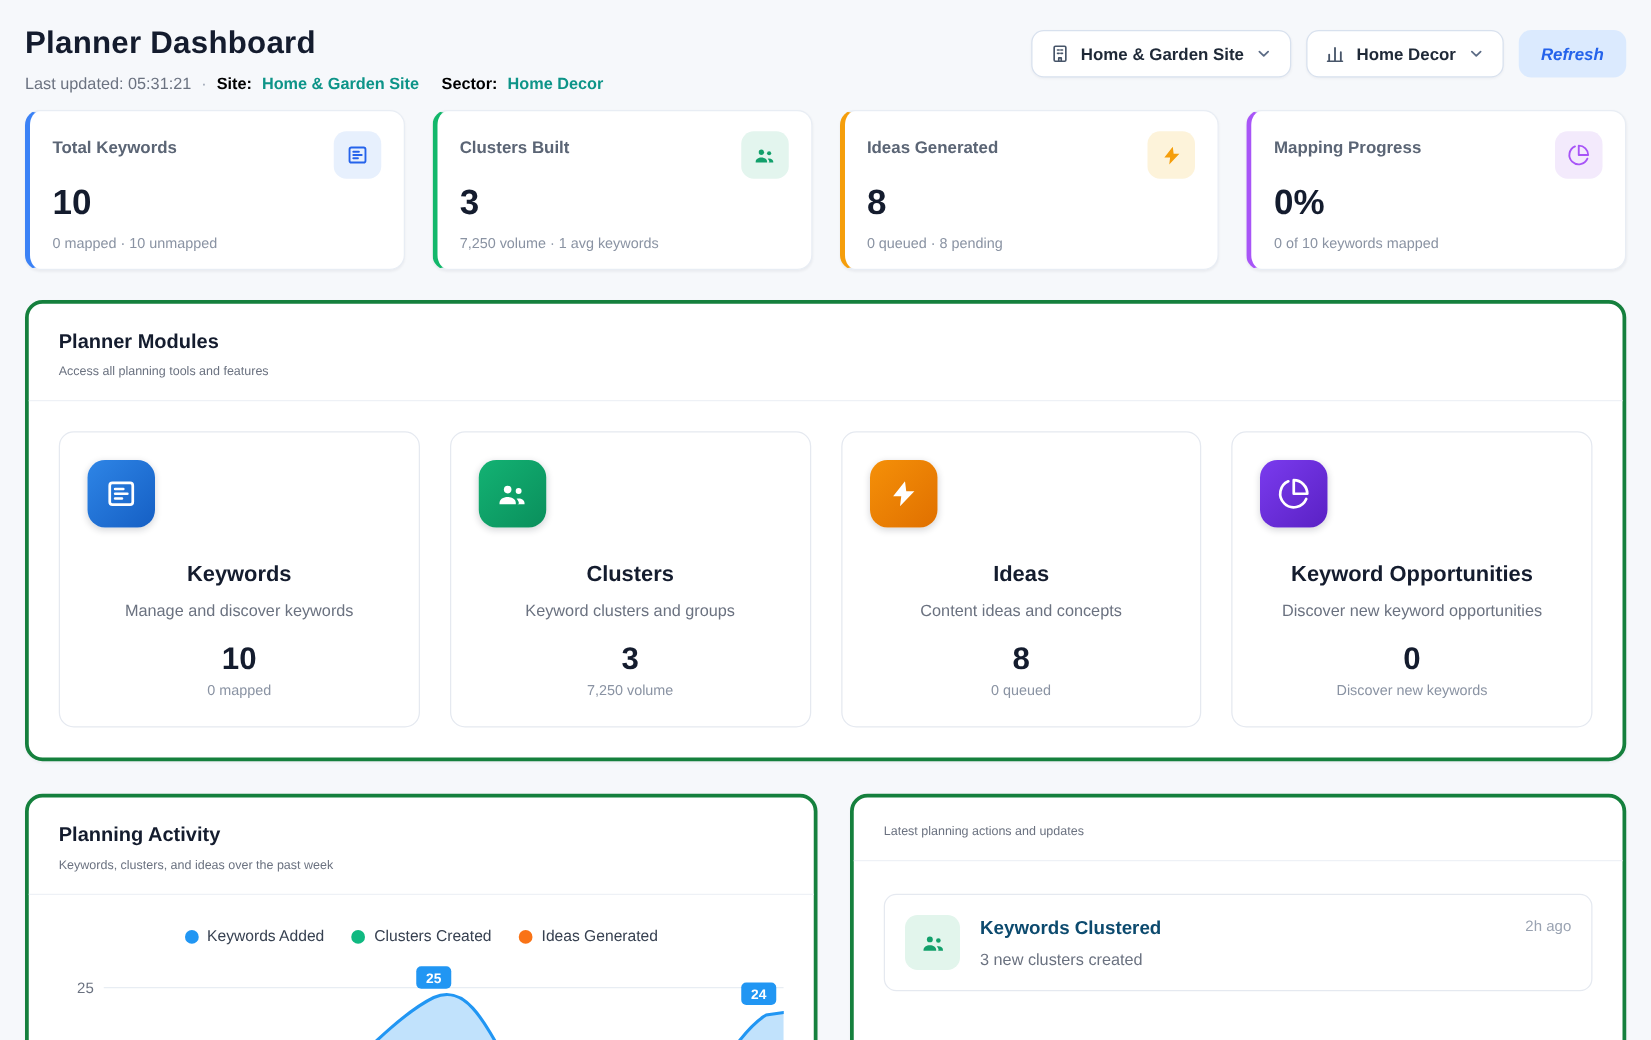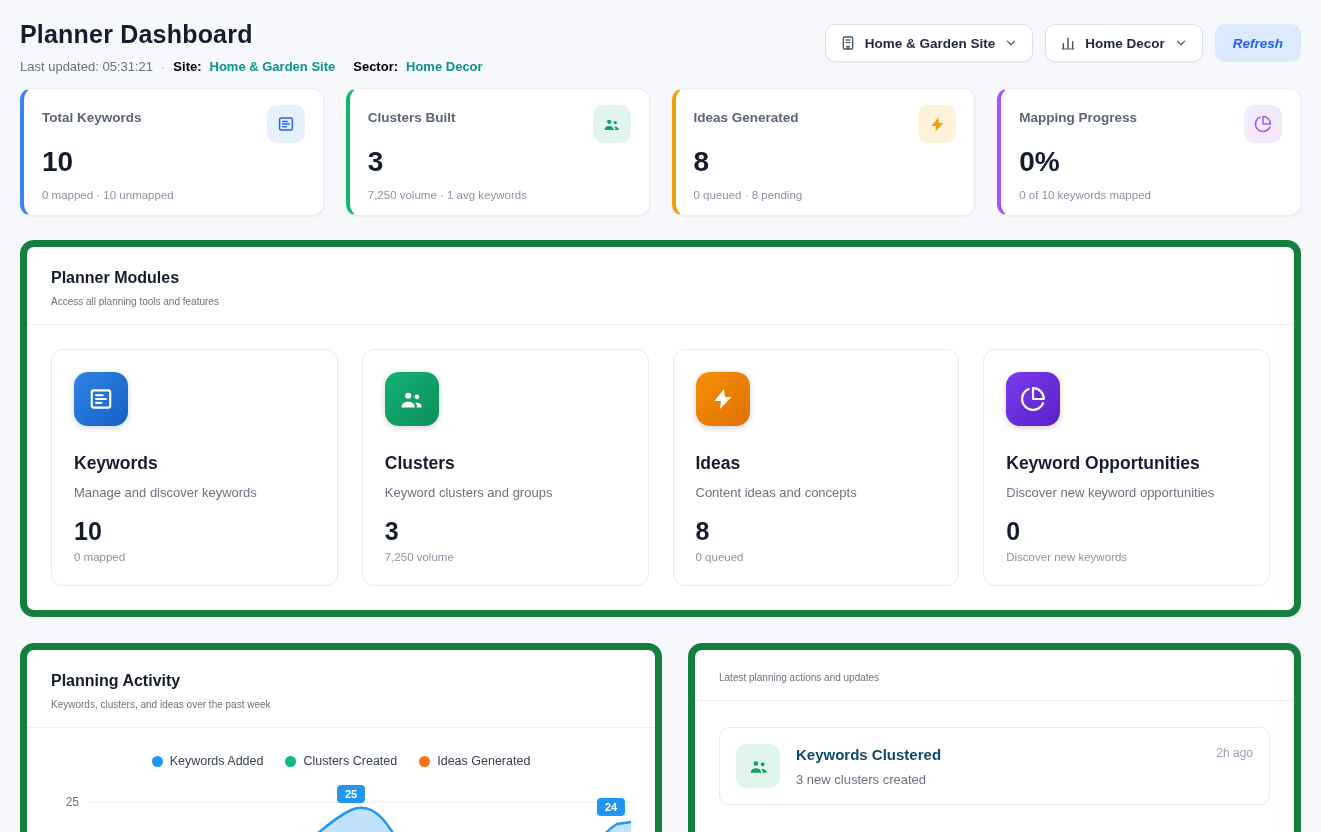--- a/index.html
+++ b/index.html
@@ -52,30 +52,30 @@
   .stat-icon { width: 38px; height: 38px; border-radius: 10px; display: flex; align-items: center; justify-content: center; }
   .ico-blue   { background: #e7f0fd; color: #2563eb; }
   .ico-green  { background: #e3f5ee; color: #12a06b; }
   .ico-yellow { background: #fdf3da; color: #f59e0b; }
   .ico-purple { background: #f3eafc; color: #a855f7; }
   .stat-value { font-size: 28px; font-weight: 800; color: #141c2e; margin-top: 3px; }
   .stat-detail { font-size: 11.5px; color: #8a93a3; margin-top: 11px; }
 
   
   .panel {
-    background: #fff; border: 7px solid #15803d; border-radius: 14px;
+    background: #fff; border: 3px solid #15803d; border-radius: 14px;
     box-shadow: 0 1px 2px rgba(16,24,40,.04);
   }
   .panel-head { padding: 22px 24px 17px; border-bottom: 1px solid #eef1f6; }
   .panel-head h2 { font-size: 16px; font-weight: 700; color: #141c2e; margin-bottom: 9px; }
   .panel-head p { font-size: 10px; color: #6b7280; }
 
   
   .modules-panel { margin-bottom: 26px; }
-  .modules-grid { display: grid; grid-template-columns: repeat(4, 1fr); gap: 24px; padding: 24px; }
+  .modules-grid { display: grid; grid-template-columns: repeat(4, 1fr); gap: 24px; padding: 24px; text-align: center; }
   .module-card { border: 1px solid #e5e9f0; border-radius: 12px; padding: 22px; background: #fff; cursor: pointer; }
   .module-icon {
     width: 54px; height: 54px; border-radius: 14px; color: #fff;
     display: flex; align-items: center; justify-content: center;
     box-shadow: 0 2px 6px rgba(16,24,40,.18);
   }
   .tile-blue   { background: linear-gradient(135deg, #2e85e6, #155fc4); }
   .tile-green  { background: linear-gradient(135deg, #13b273, #0a8f5c); }
   .tile-orange { background: linear-gradient(135deg, #f59008, #e07000); }
   .tile-purple { background: linear-gradient(135deg, #7a3bee, #5a21c4); }

